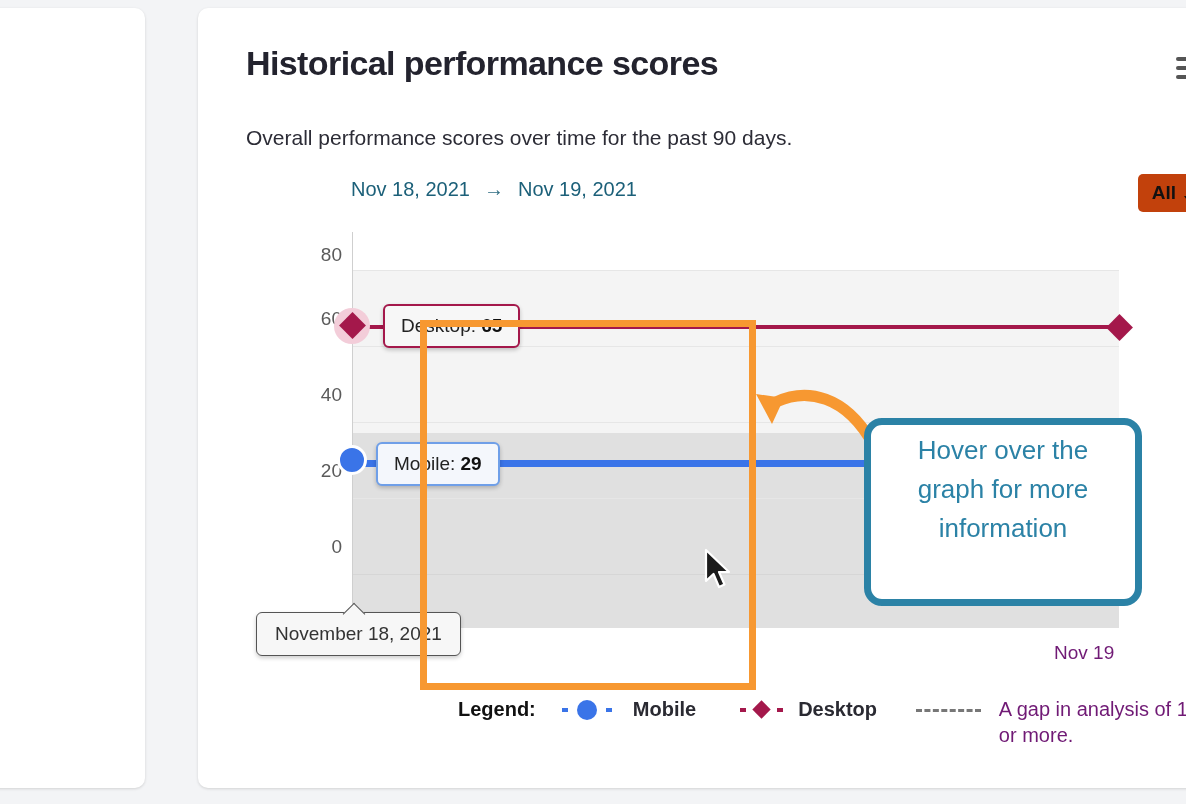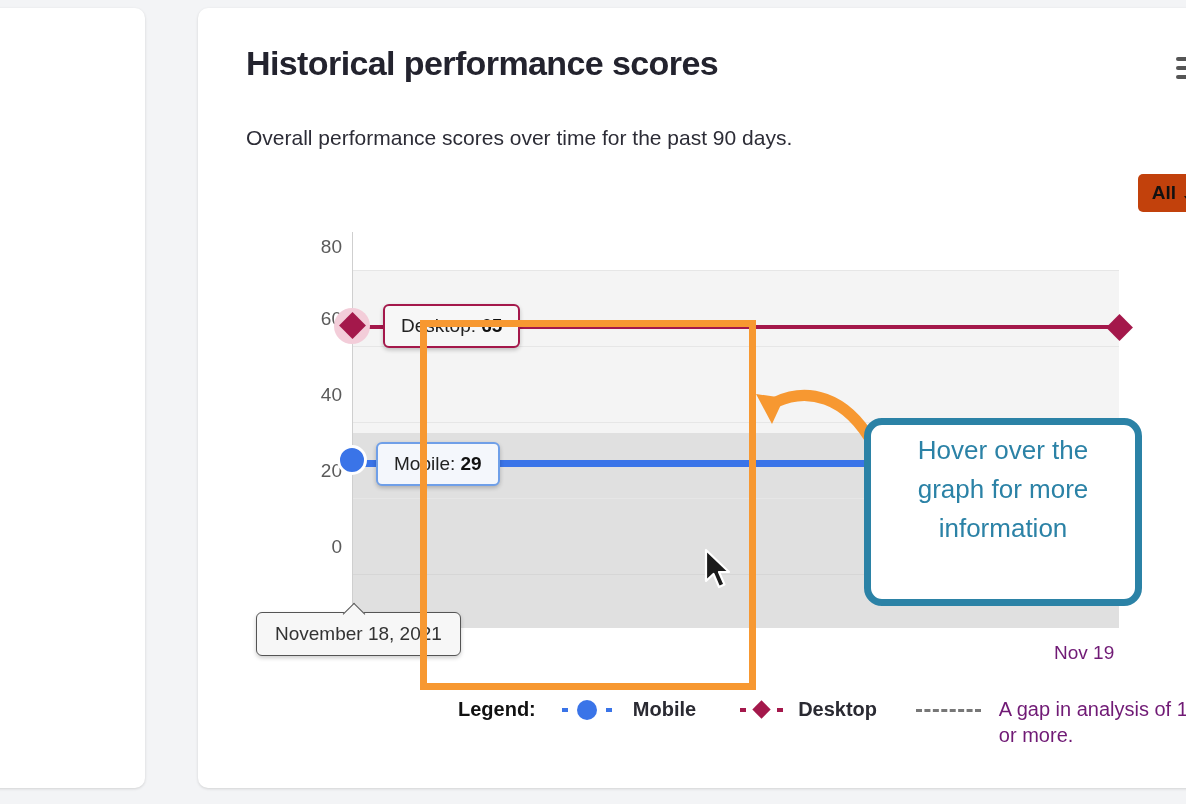--- a/index.html
+++ b/index.html
@@ -194,36 +194,41 @@
 
     <div class="card-title">Historical performance scores</div>
     <div class="card-sub">Overall performance scores over time for the past 90 days.</div>
 
     <div class="menu-btn">
       <span></span>
       <span></span>
       <span></span>
     </div>
 
+    <div class="date-row">
+      <span class="date-link">Nov 18, 2021</span>
+      <span class="date-arrow">→</span>
+      <span class="date-link">Nov 19, 2021</span>
+    </div>
 
     <button class="all-btn">
       <span>All</span>
       <span class="caret"></span>
     </button>
 
     <div class="chart-wrap">
 
       <div class="y-label">Page performance score</div>
 
       <div class="ytick-col">
         <div class="ytick" style="top:304px">0</div>
         <div class="ytick" style="top:228px">20</div>
         <div class="ytick" style="top:152px">40</div>
         <div class="ytick" style="top:76px">60</div>
-        <div class="ytick" style="top:4px">80</div>
+        <div class="ytick" style="top:12px">80</div>
       </div>
 
       <div class="plot">
 
         <div class="band band-light" style="top:0; height:201px;"></div>
         <div class="band band-dark" style="top:201px; height:195px;"></div>
 
         <div class="band" style="top:0;height:38px;background:#ffffff;"></div>
 
         <div class="gridline" style="top:38px"></div>

